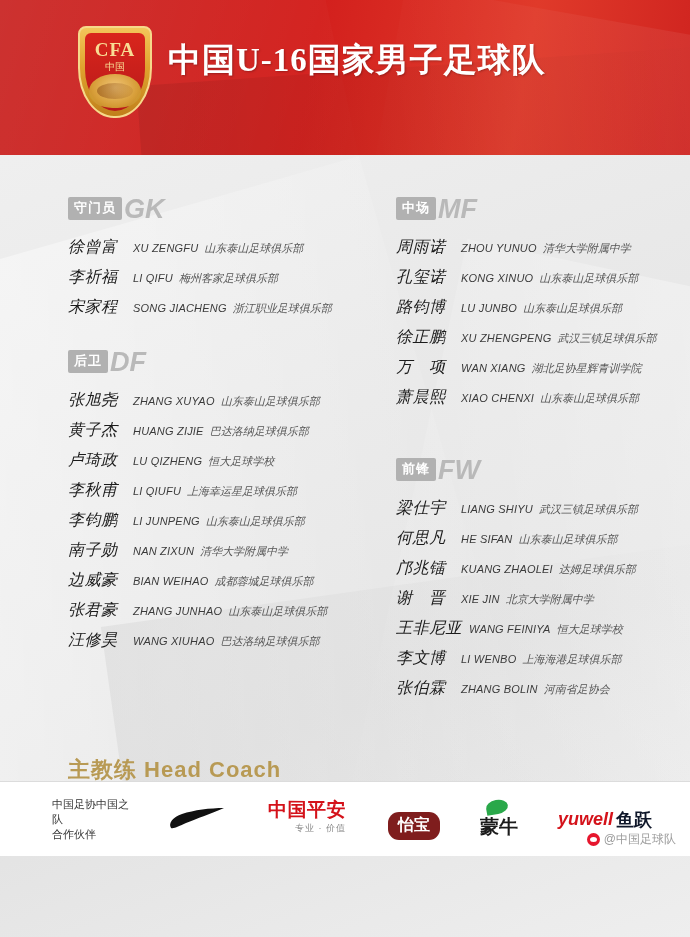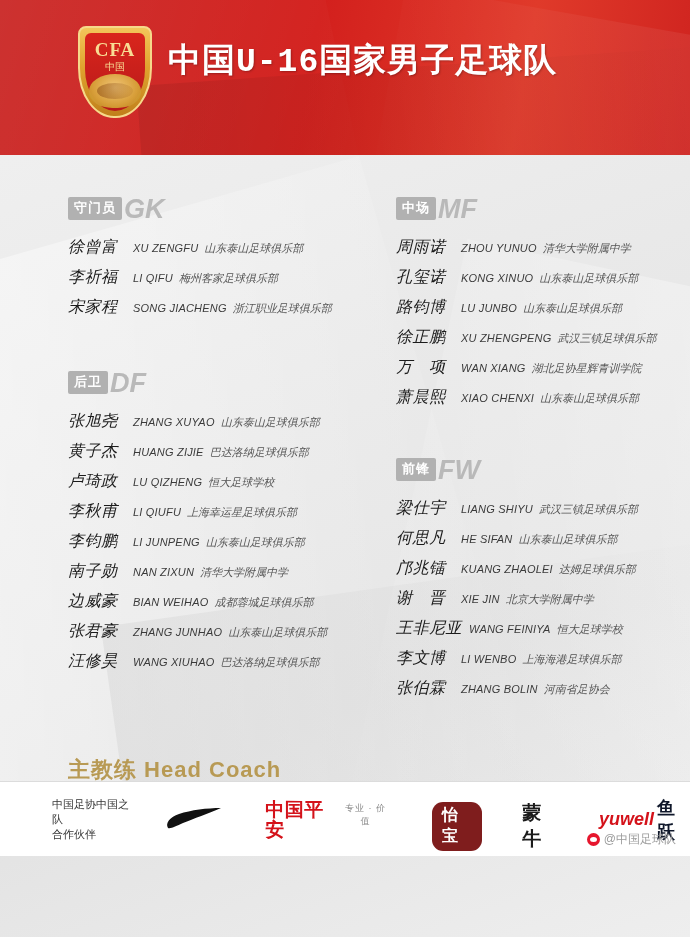--- a/index.html
+++ b/index.html
@@ -81,21 +81,21 @@
   }
   .crest-dragon:after {
     content: "";
     position: absolute; left: 8px; top: 9px;
     width: 36px; height: 16px;
     background: linear-gradient(90deg, rgba(120,60,10,0.45), rgba(120,60,10,0.1));
     border-radius: 50%;
   }
   .title-zh {
     position: absolute; left: 168px; top: 38px;
-    font-family: Liberation Mono, monospace;
+    font-family: Liberation Serif, serif;
     font-weight: bold;
     font-size: 33px;
     color: #ffffff;
     letter-spacing: 1px;
     text-shadow: 1px 1px 2px rgba(0,0,0,0.25);
   }
   .title-en {
     position: absolute; left: 168px; top: 88px;
     font-family: "Liberation Sans", sans-serif;
     font-weight: bold;
@@ -349,21 +349,21 @@
           <span class="p-en">LI QIFU</span>
           <span class="p-club">梅州客家足球俱乐部</span>
         </div>
         <div class="player">
           <span class="p-zh">宋家程</span>
           <span class="p-en">SONG JIACHENG</span>
           <span class="p-club">浙江职业足球俱乐部</span>
         </div>
       </div>
 
-      <div class="group" style="margin-top:51px;">
+      <div class="group" style="margin-top:30px;">
         <div class="group-head">
           <span class="tag">后卫</span><span class="tag-abbr">DF</span>
         </div>
         <div class="player">
           <span class="p-zh">张旭尧</span>
           <span class="p-en">ZHANG XUYAO</span>
           <span class="p-club">山东泰山足球俱乐部</span>
         </div>
         <div class="player">
           <span class="p-zh">黄子杰</span>
@@ -503,21 +503,21 @@
         <div>中国足协中国之队</div>
         <div>合作伙伴</div>
       </div>
 
       <div class="logo nike">
         <svg width="62" height="24" viewBox="0 0 62 24" aria-hidden="true">
           <path d="M5,20 C2,15 7,9 16,6 C28,2 44,0 58,0 C46,5 30,11 20,15 C13,18 8,21 5,20 Z" fill="#111111"></path>
         </svg>
       </div>
 
-      <div class="logo" style="margin-left:40px; flex-direction:row; align-items:flex-start; display:flex;">
+      <div class="logo" style="margin-left:40px; flex-direction:column; align-items:flex-end; display:flex;">
         <div class="pingan-zh">中国平安</div>
         <div class="pingan-sub">专业 · 价值</div>
       </div>
 
       <div class="logo" style="margin-left:42px;">
         <span class="yibao">怡宝</span>
       </div>
 
       <div class="logo mengniu" style="margin-left:40px;">
         <span class="mengniu-mark"></span>

